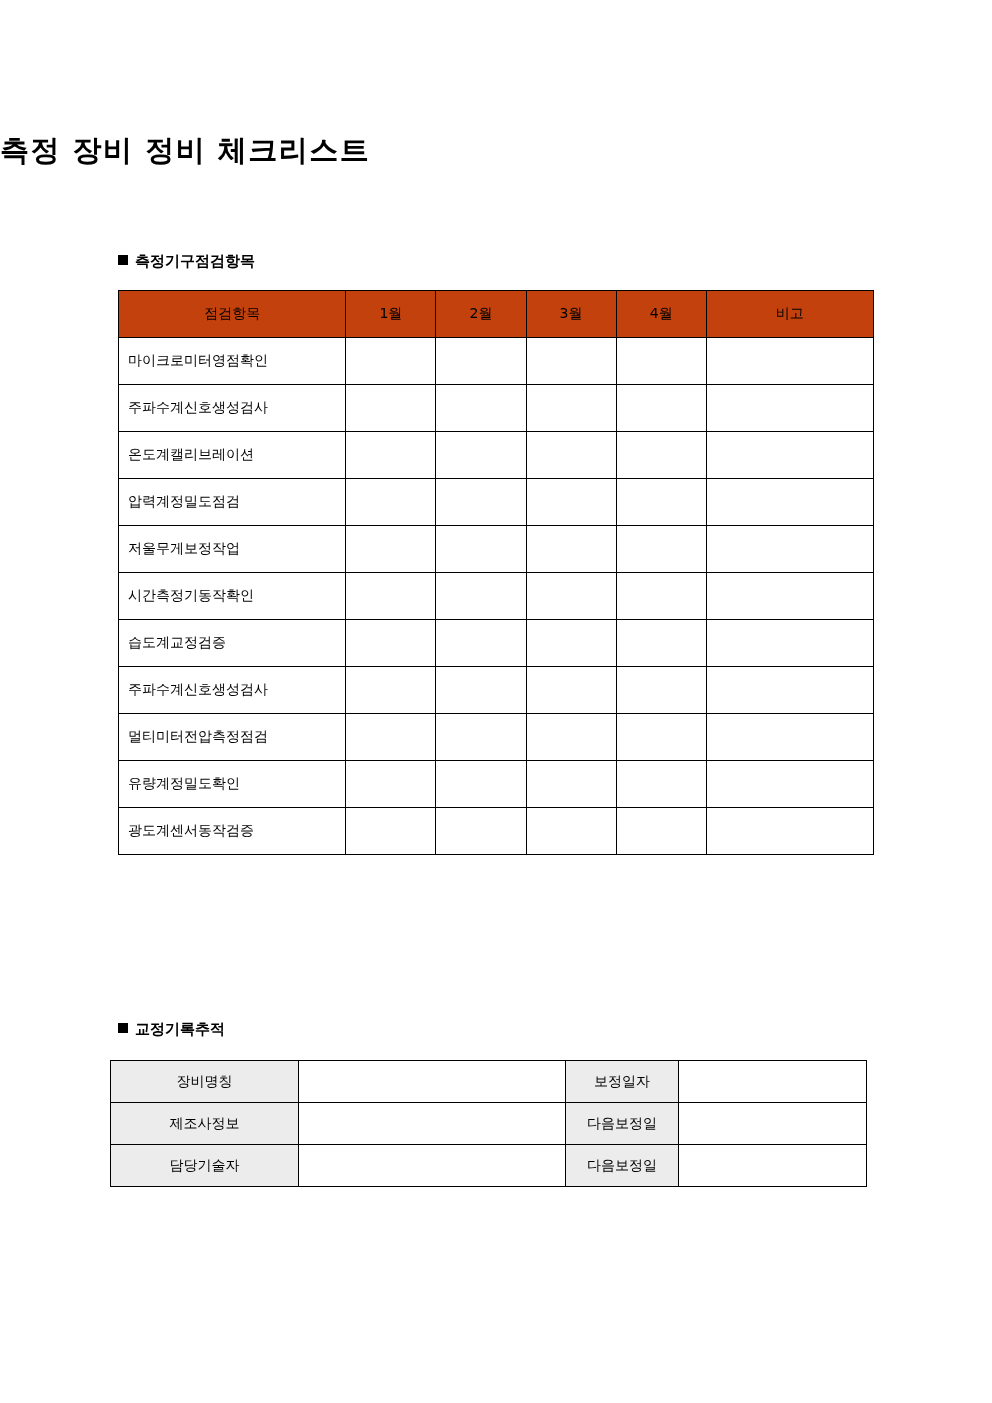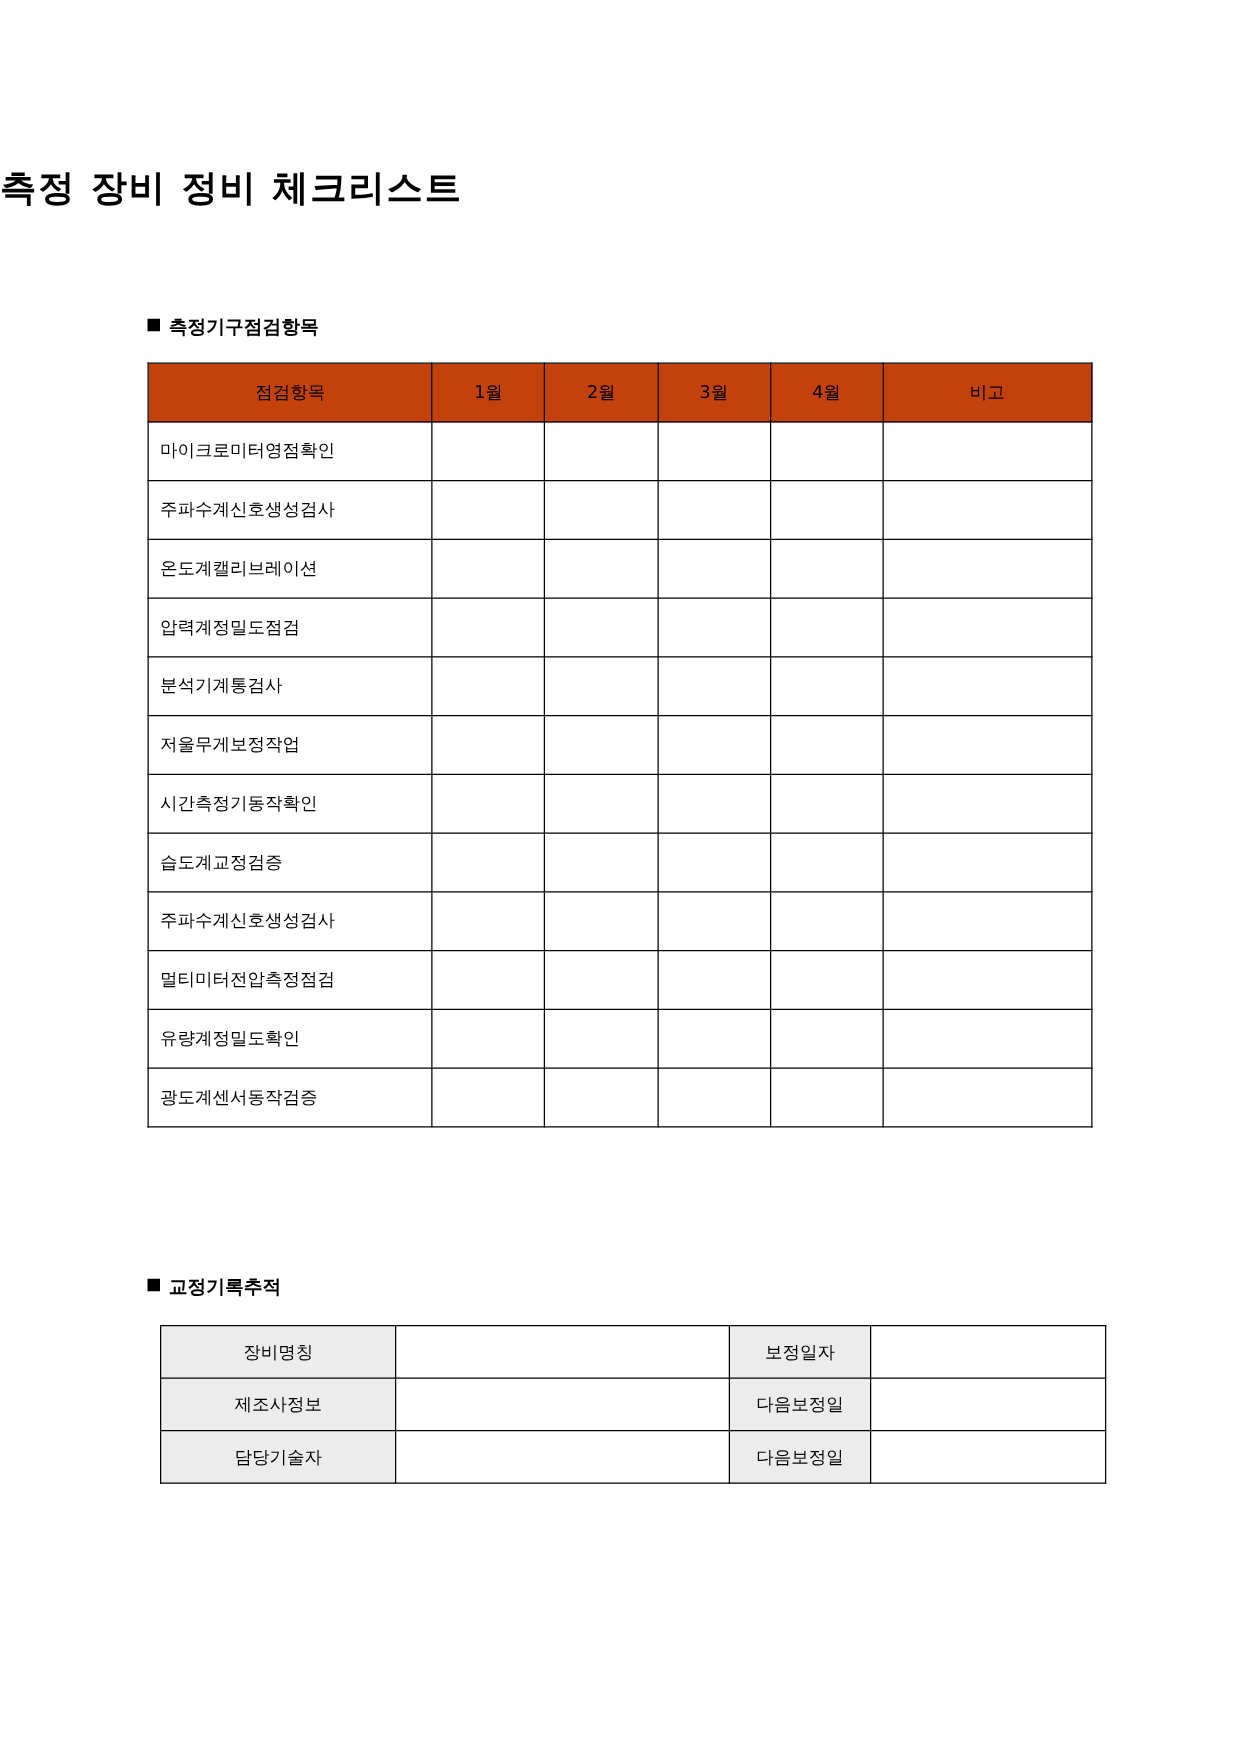--- a/index.html
+++ b/index.html
@@ -95,21 +95,21 @@
     text-align: left;
     padding-left: 9px;
     font-size: 14px;
   }
   .col-item   { width: 227px; }
   .col-month  { width: 90px;  }
   .col-remark { width: 167px; }
 
   
   #record-table {
-    left: 128px;
+    left: 110px;
     top: 1060px;
     width: 756px;
   }
   #record-table td {
     height: 41px;
     font-size: 14px;
   }
   #record-table td.label-cell {
     background: #ececec;
     text-align: center;
@@ -179,28 +179,20 @@
       </tr>
       <tr>
         <td class="item-cell">압력계정밀도점검</td>
         <td></td>
         <td></td>
         <td></td>
         <td></td>
         <td></td>
       </tr>
       <tr>
-        <td class="item-cell">분석기계통검사</td>
-        <td></td>
-        <td></td>
-        <td></td>
-        <td></td>
-        <td></td>
-      </tr>
-      <tr>
         <td class="item-cell">저울무게보정작업</td>
         <td></td>
         <td></td>
         <td></td>
         <td></td>
         <td></td>
       </tr>
       <tr>
         <td class="item-cell">시간측정기동작확인</td>
         <td></td>

